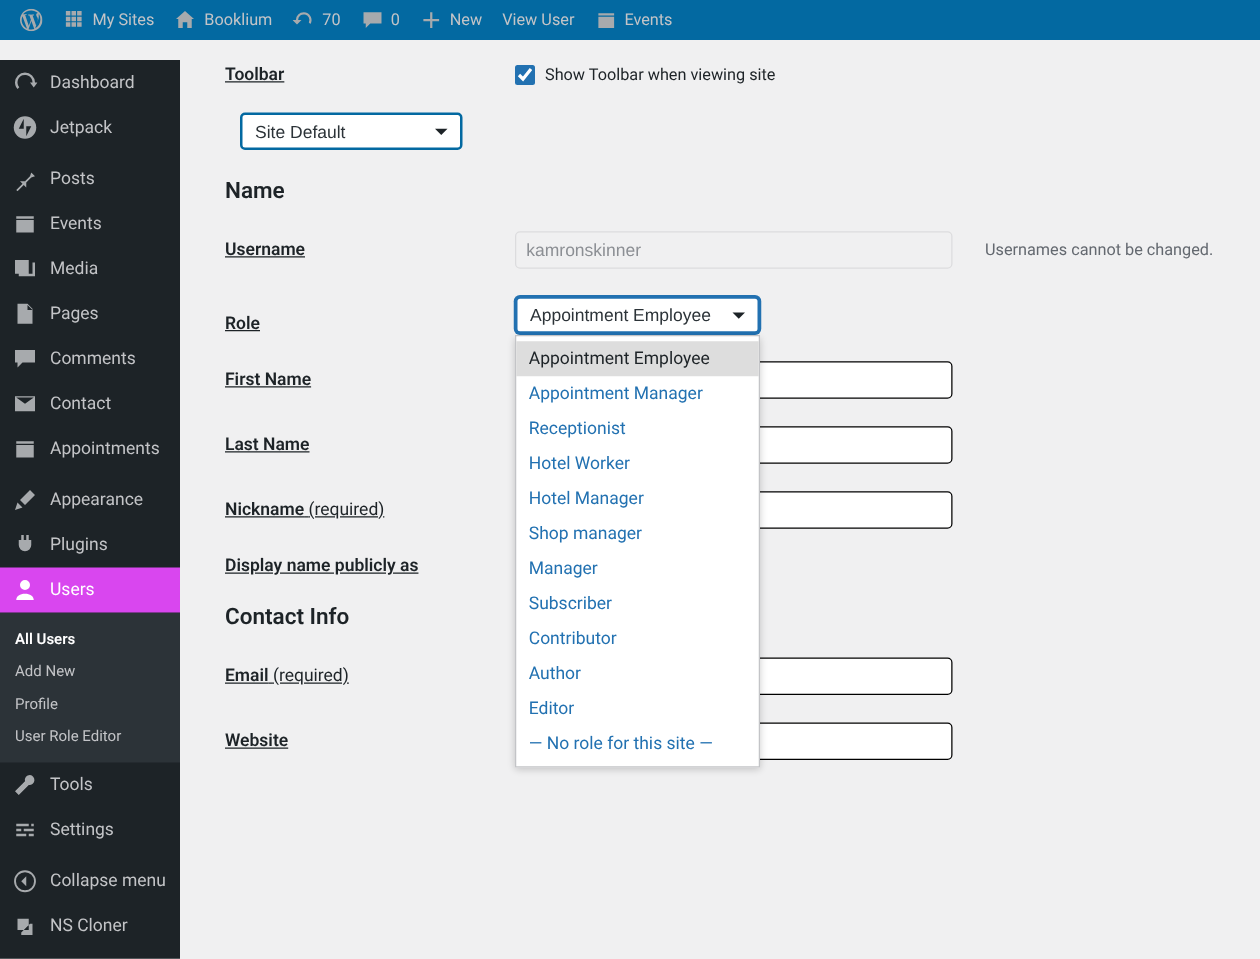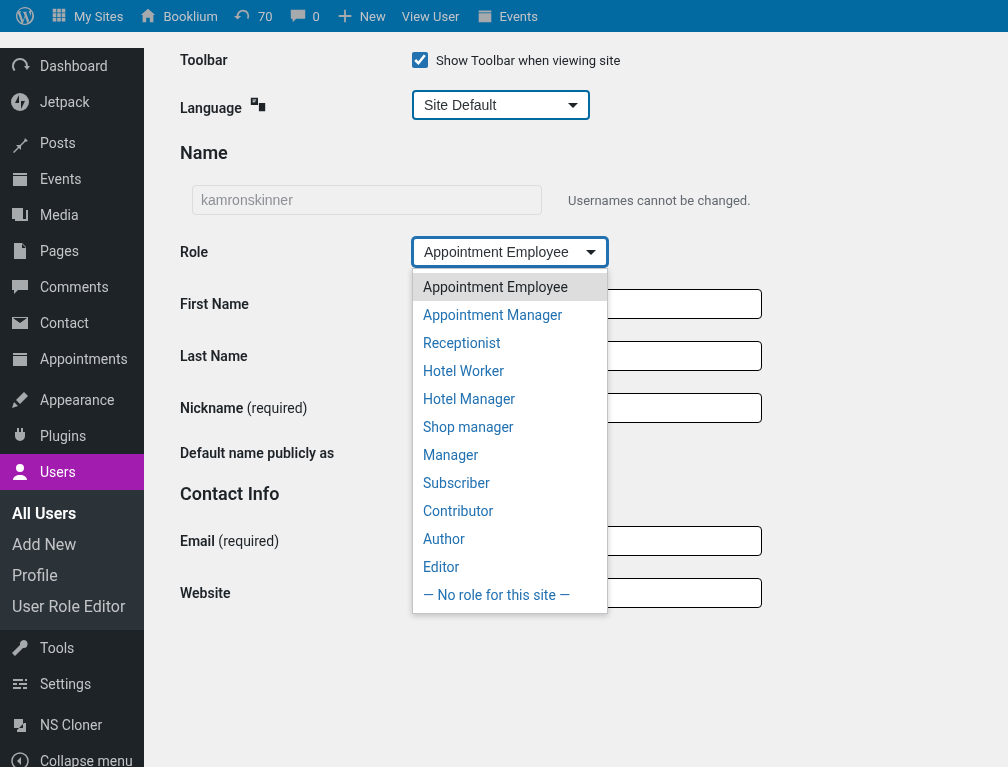--- a/index.html
+++ b/index.html
@@ -49,21 +49,21 @@
 .menu-item {
   display: flex;
   align-items: center;
   padding: 8px 10px;
   color: #c3c4c7;
   cursor: pointer;
   gap: 10px;
   position: relative;
 }
 .menu-item.current {
-  background: #a21caf;
+  background: #d946ef;
   color: #fff;
 }
 .menu-item.current::after {
   content: "";
   position: absolute;
   right: -8px;
   top: 50%;
   margin-top: -8px;
   border: 8px solid transparent;
   border-right-color: #f0f0f1;
@@ -73,41 +73,42 @@
 .menu-item.current .menu-icon svg { fill: #fff; }
 .menu-sep { height: 5px; }
 .submenu {
   background: #2c3338;
   padding: 8px 0;
 }
 .submenu-item {
   padding: 6px 12px;
   color: #c3c4c7;
   cursor: pointer;
-  font-size: 16px;
+  font-size: 12px;
 }
 .submenu-item.current { color: #fff; font-weight: 600; }
 
 
 .main {
   position: absolute;
   top: 32px;
   left: 160px;
   right: 0;
   bottom: 0;
   padding: 20px 20px 0 20px;
   overflow: auto;
 }
 .form-row { display: flex; align-items: center; margin-bottom: 22px; }
 .form-row .label {
   width: 220px;
   font-weight: 600;
   font-size: 14px;
   color: #1d2327;
   padding-right: 10px;
+  text-decoration: underline;
 }
 .form-row .label .req { font-weight: 400; }
 .form-row .field { flex: 1; display: flex; align-items: center; gap: 10px; padding-left: 12px; }
 h2.section {
   font-size: 18px;
   font-weight: 600;
   margin: 18px 0 22px 0;
   color: #1d2327;
 }
 .description { color: #646970; font-size: 13px; margin-left: 16px; }
@@ -369,74 +370,67 @@
         <svg viewBox="0 0 20 20">
           <path d="M3 5h10v2H3zm12 0h2v2h-2zM3 9h4v2H3zm6 0h8v2H9zM3 13h8v2H3zm10 0h4v2h-4z"></path>
         </svg>
       </span>
     <span>Settings</span>
   </div>
   <div class="menu-sep"></div>
   <div class="menu-item">
     <span class="menu-icon">
         <svg viewBox="0 0 20 20">
-          <path d="M4 4h9v9H4zm3 11v2h9V8h-2"></path>
-        </svg>
-      </span>
-    <span>NS Cloner</span>
-  </div>
-  <div class="menu-item">
-    <span class="menu-icon">
-        <svg viewBox="0 0 20 20">
           <circle cx="10" cy="10" r="8" fill="none" stroke="#a7aaad" stroke-width="1.5"></circle>
           <path d="M11 6l-4 4 4 4"></path>
         </svg>
       </span>
     <span>Collapse menu</span>
+  </div>
+  <div class="menu-item">
+    <span class="menu-icon">
+        <svg viewBox="0 0 20 20">
+          <path d="M4 4h9v9H4zm3 11v2h9V8h-2"></path>
+        </svg>
+      </span>
+    <span>NS Cloner</span>
   </div>
 </div>
 
 <div class="main">
 
   <div class="form-row">
     <div class="label">Toolbar</div>
     <div class="field">
       <label class="checkbox-wrap">
         <input type="checkbox" checked="" style="">
         <span>Show Toolbar when viewing site</span>
       </label>
     </div>
   </div>
 
   <div class="form-row">
-    <div class="label">
-      <span>Language</span>
-      <span class="lang-icon">
-        <svg viewBox="0 0 20 20">
-            <path d="M2 3h8v8H2zm2 2v1h4V5zm0 2v1h3V7zm7 2h7v9h-7zm2 2l2 5h-1l-.3-1h-1.4l-.3 1h-1z"></path>
-          </svg>
-      </span>
-    </div>
     <div class="field">
       <div class="select-wrap">
         <button class="select-btn">Site Default</button>
       </div>
     </div>
   </div>
 
   <h2 class="section">Name</h2>
 
   <div class="form-row">
+    <div class="label">Username</div>
     <div class="field">
       <input type="text" readonly="" value="kamronskinner" style="">
       <span class="description">Usernames cannot be changed.</span>
     </div>
   </div>
 
-  <div class="form-row" style="position:relative;">
+  <div class="form-row" style="position:relative;align-items:flex-end;">
     <div class="label">Role</div>
     <div class="field">
       <div class="select-wrap">
         <button class="select-btn wide focus">Appointment Employee</button>
         <div class="dropdown">
           <div class="dropdown-item selected">Appointment Employee</div>
           <div class="dropdown-item">Appointment Manager</div>
           <div class="dropdown-item">Receptionist</div>
           <div class="dropdown-item">Hotel Worker</div>
           <div class="dropdown-item">Hotel Manager</div>
@@ -470,21 +464,21 @@
     <div class="label">
       <span>Nickname</span>
       <span class="req">(required)</span>
     </div>
     <div class="field">
       <input type="text" style="">
     </div>
   </div>
 
   <div class="form-row" style="position:relative;">
-    <div class="label">Default name publicly as</div>
+    <div class="label">Display name publicly as</div>
     <div class="field">
       
     </div>
   </div>
 
   <h2 class="section">Contact Info</h2>
 
   <div class="form-row">
     <div class="label">
       <span>Email</span>

